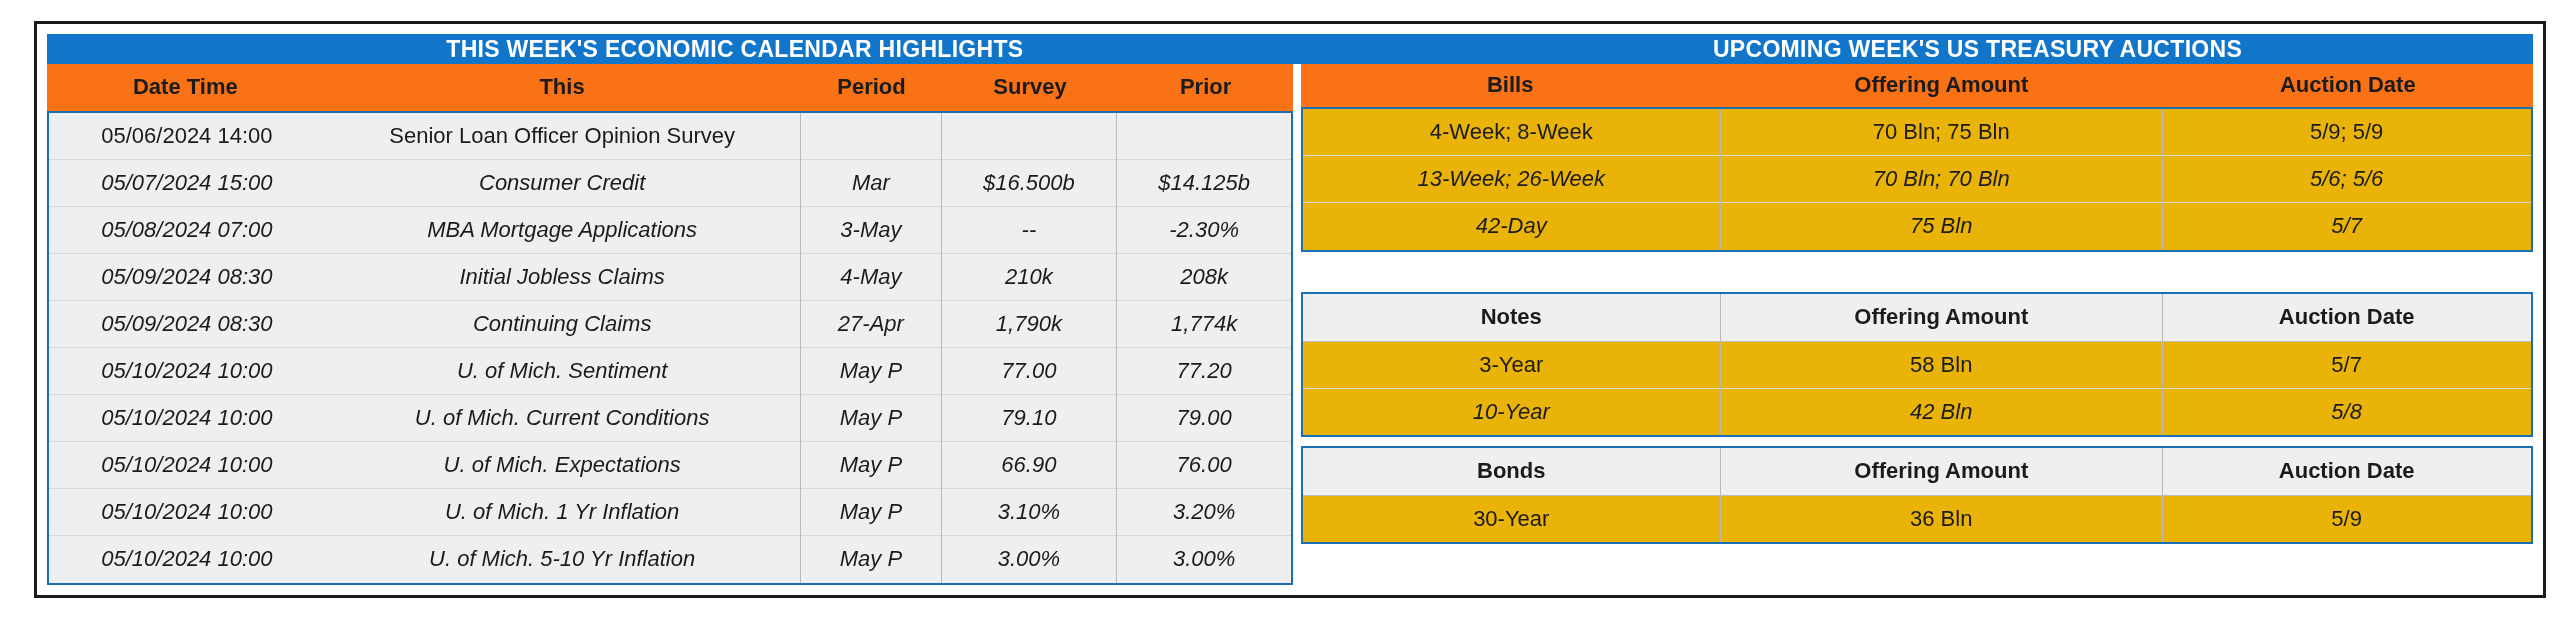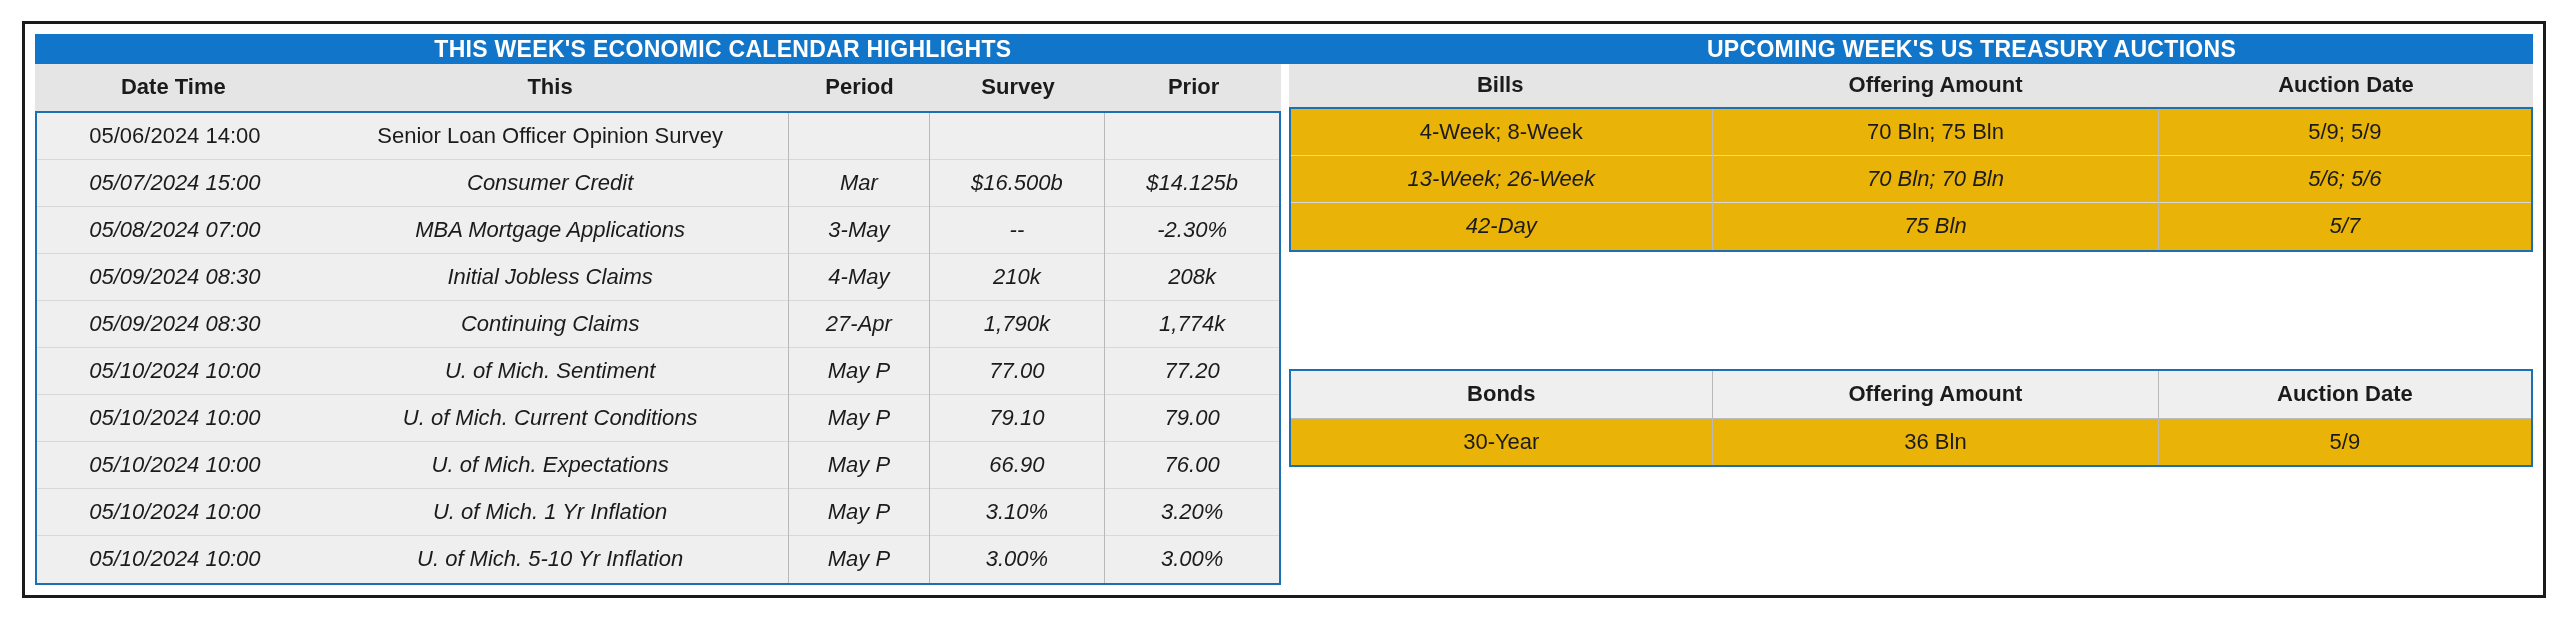--- a/index.html
+++ b/index.html
@@ -11,21 +11,21 @@
     font-family: "Liberation Sans", sans-serif;
     width: 2576px;
     height: 628px;
     overflow: hidden;
   }
   .page {
     position: relative;
     width: 2576px;
     height: 628px;
     box-sizing: border-box;
-    padding: 21px 30px 30px 22px;
+    padding: 21px 30px 30px 34px;
   }
   .outer-frame {
     position: relative;
     width: 100%;
     height: 100%;
     box-sizing: border-box;
     border: 3px solid #1b1b1b;
     background: #ffffff;
     padding: 0;
   }
@@ -88,21 +88,21 @@
     font-size: 22px;
     color: #1b1b1b;
     text-align: center;
     box-sizing: border-box;
     padding: 0;
     height: 47px;
     vertical-align: middle;
   }
   th {
     font-weight: bold;
-    background: #e5e5e5;
+    background: #f97316;
     border: none;
   }
 
   
   .calendar-table td {
     background: #efefef;
   }
   .calendar-wrap {
     border: 2.2px solid #1b6fb5;
     border-top: 2.2px solid #1b6fb5;
@@ -281,20 +281,41 @@
                   <td class="r-col-1 sep-h">42-Day</td>
                   <td class="r-col-2 sep-v sep-h">75 Bln</td>
                   <td class="r-col-3 sep-v sep-h">5/7</td>
                 </tr>
               </tbody>
             </table>
           </div>
 
           <div class="spacer-flex"></div>
 
+          <div class="block">
+            <table>
+              <tbody>
+                <tr class="block-head-row">
+                  <th class="r-col-1">Notes</th>
+                  <th class="r-col-2 sep-v">Offering Amount</th>
+                  <th class="r-col-3 sep-v">Auction Date</th>
+                </tr>
+                <tr>
+                  <td class="r-col-1">3-Year</td>
+                  <td class="r-col-2 sep-v">58 Bln</td>
+                  <td class="r-col-3 sep-v">5/7</td>
+                </tr>
+                <tr>
+                  <td class="r-col-1 sep-h">10-Year</td>
+                  <td class="r-col-2 sep-v sep-h">42 Bln</td>
+                  <td class="r-col-3 sep-v sep-h">5/8</td>
+                </tr>
+              </tbody>
+            </table>
+          </div>
 
           <div class="block">
             <table>
               <tbody>
                 <tr class="block-head-row">
                   <th class="r-col-1">Bonds</th>
                   <th class="r-col-2 sep-v">Offering Amount</th>
                   <th class="r-col-3 sep-v">Auction Date</th>
                 </tr>
                 <tr>

